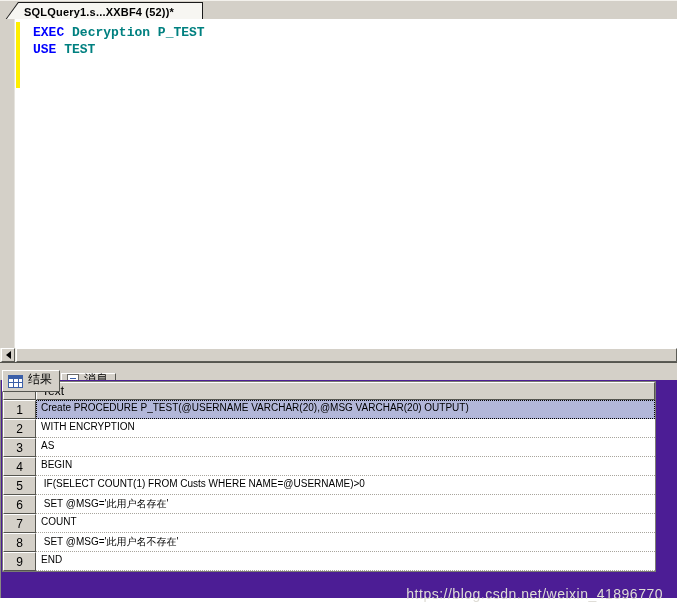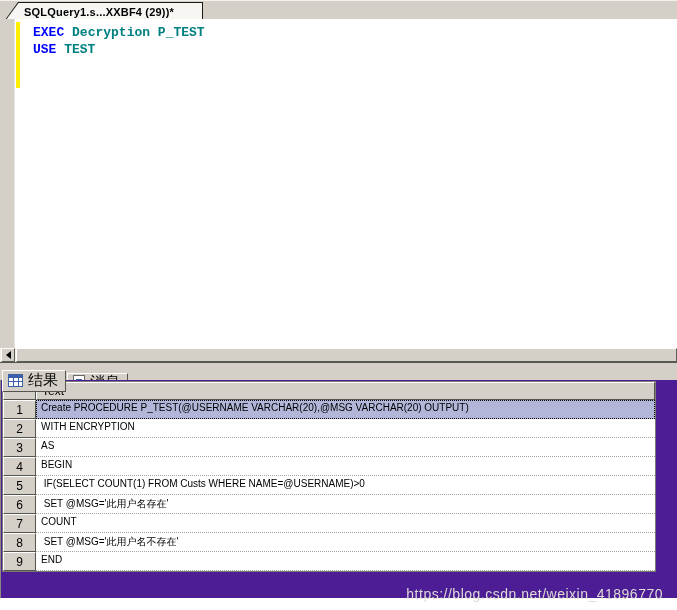--- a/index.html
+++ b/index.html
@@ -32,23 +32,23 @@
             border:1px solid; border-color:#fff #5c5c56 #5c5c56 #fff; display:flex; align-items:center; justify-content:center; }
   .sb-arrow-left { width:0; height:0; border-top:4px solid transparent; border-bottom:4px solid transparent; border-right:5px solid #000; }
   .sb-thumb { position:absolute; left:16px; top:0; right:0; height:14px; background:var(--chrome);
             border:1px solid; border-color:#fff #5c5c56 #5c5c56 #fff; }
 
   
   .splitter { position:absolute; left:0; top:362px; width:677px; height:6px; background:var(--chrome); border-top:1px solid #55554f; }
 
   
   .rtabs { position:absolute; left:0; top:368px; width:677px; height:24px; background:var(--chrome); display:flex; align-items:flex-end; padding-left:2px; }
-  .rtab { display:flex; align-items:center; gap:5px; background:var(--chrome);
+  .rtab { display:flex; align-items:flex-end; gap:5px; background:var(--chrome);
           border:1px solid; border-color:#fff #55554f #55554f #fff;
-          font-size:15px; color:#000; padding:2px 7px 3px 5px; white-space:nowrap; }
+          font-size:12px; color:#000; padding:2px 7px 3px 5px; white-space:nowrap; }
   .rtab.active { height:22px; position:relative; z-index:2; }
   .rtab.inactive { height:19px; margin-left:1px; }
 
   .icon-grid { width:15px; height:13px; position:relative; background:#fff; border:1px solid #3b5fa8; }
   .icon-grid .hd { position:absolute; left:0; top:0; width:100%; height:3px; background:#3b5fa8; }
   .icon-grid .v1 { position:absolute; left:4px; top:0; width:1px; height:100%; background:#3b5fa8; }
   .icon-grid .v2 { position:absolute; left:9px; top:0; width:1px; height:100%; background:#3b5fa8; }
   .icon-grid .h1 { position:absolute; left:0; top:6px; width:100%; height:1px; background:#3b5fa8; }
   .icon-msg { width:12px; height:14px; position:relative; background:#fff; border:1px solid #6a6a66; }
   .icon-msg .l1,.icon-msg .l2,.icon-msg .l3 { position:absolute; left:2px; height:1px; width:6px; background:#3b5fa8; }
@@ -72,21 +72,21 @@
   .watermark { position:absolute; right:14px; bottom:8px; font-size:14px; letter-spacing:0.5px;
                color:#dedcd5; white-space:nowrap;margin-left:44px; }
 </style>
 </head>
 <body>
 
 <div class="window">
 
   <div class="tabstrip">
     <div class="doc-tab">
-      <div class="doc-tab-inner">SQLQuery1.s...XXBF4 (29))*</div>
+      <div class="doc-tab-inner">SQLQuery1.s...XXBF4 (52))*</div>
     </div>
   </div>
 
   <div class="editor">
     <div class="sel-margin"></div>
     <div class="change-bar"></div>
     <div class="code-area" id="code-area"><div><span class="tok-kw">EXEC</span><span class="tok-id"> </span><span class="tok-id">Decryption P_TEST</span></div><div><span class="tok-kw">USE</span><span class="tok-id"> </span><span class="tok-id">TEST</span></div></div>
   </div>
 
   <div class="hscroll">

